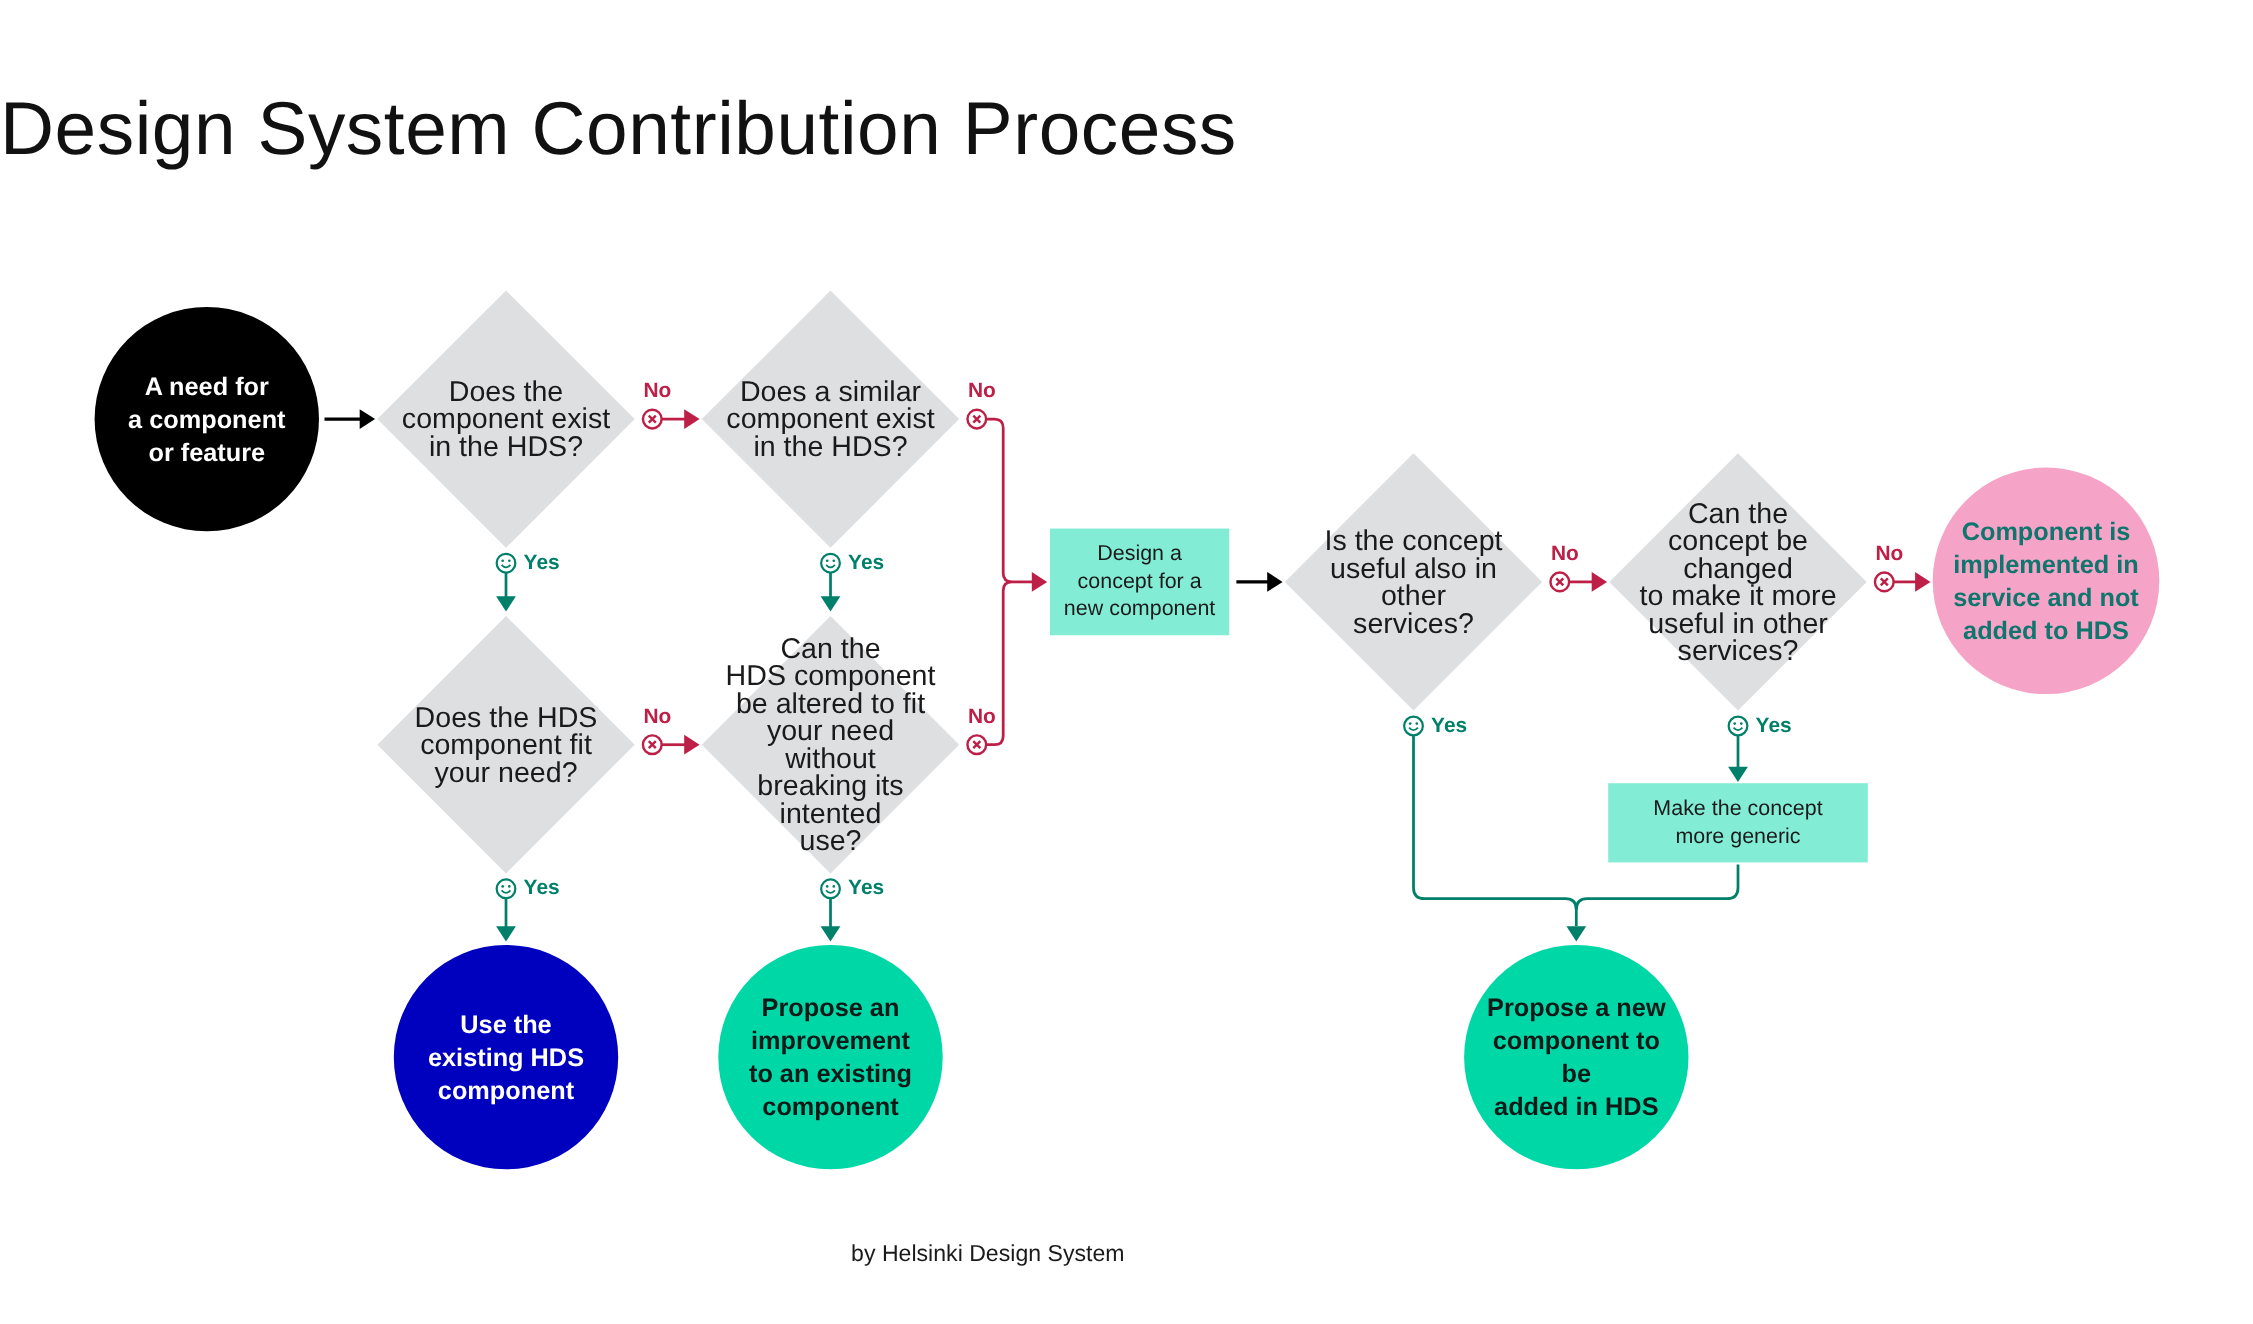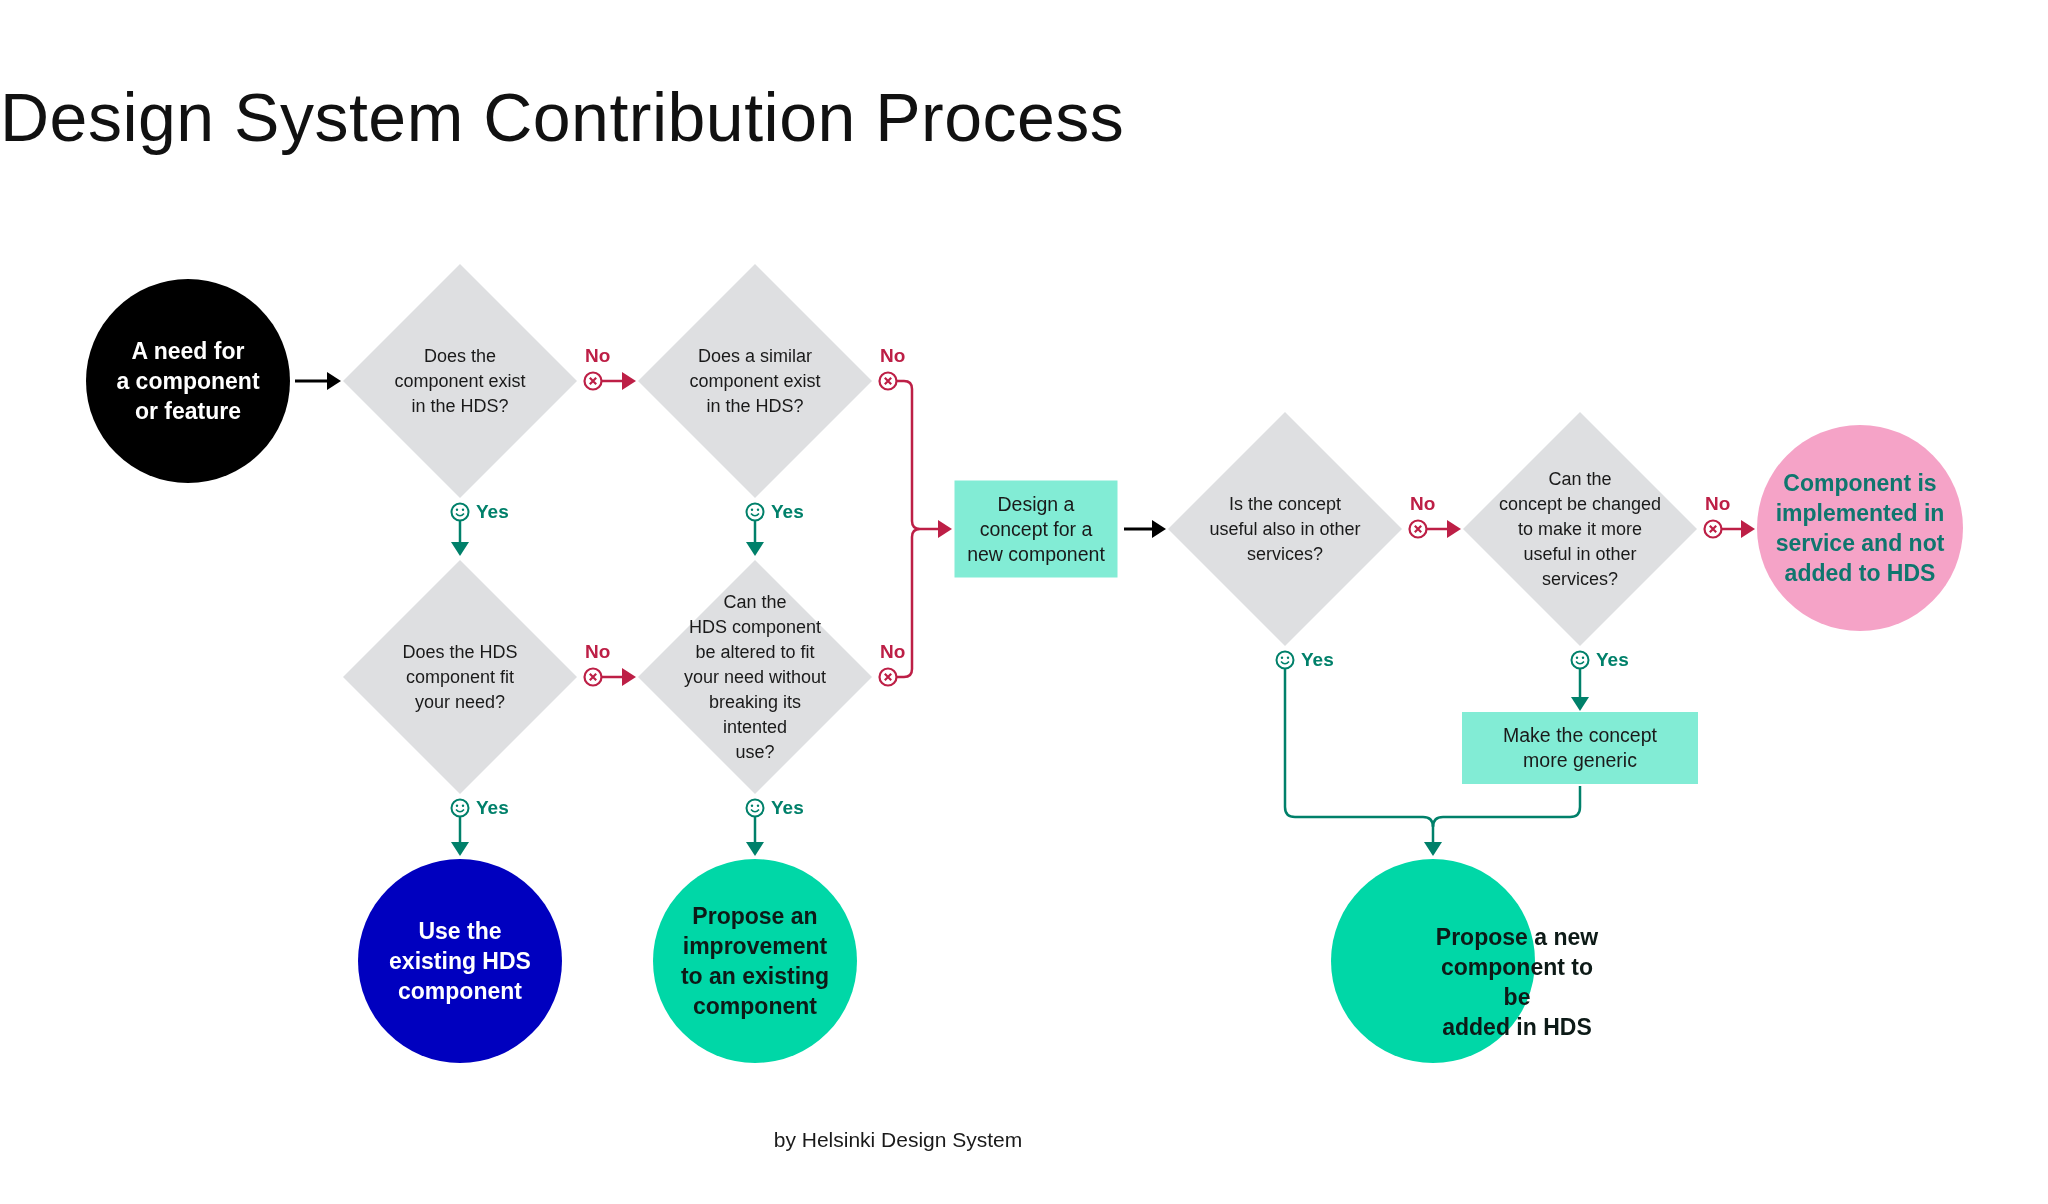--- a/index.html
+++ b/index.html
@@ -1,21 +1,21 @@
 <!DOCTYPE html>
 <html><head>
 <meta charset="utf-8">
 <style>
   html, body { margin: 0; padding: 0; background: #ffffff; }
   body { width: 2048px; height: 1204px; position: relative; overflow: hidden; font-family: "Liberation Sans", "DejaVu Sans", sans-serif; }
   #canvas { position: absolute; left: 0; top: 0; width: 2048px; height: 1204px; }
   .title { position: absolute; left: 0; top: 78px; width: 2048px; text-align: left; font-size: 68px; color: #111; font-family: "Liberation Sans", sans-serif; letter-spacing: 0.5px; }
   .footer { position: absolute; left: 0; top: 1128px; width: 1796px; text-align: center; font-size: 21px; color: #1a1a1a; font-family: "Liberation Sans", sans-serif; }
   .node-text { position: absolute; display: flex; align-items: center; justify-content: center; text-align: center; white-space: pre-line; transform: translate(-50%, -50%); }
-  .q-text { font-size: 18px; line-height: 25px; color: #1a1a1a; }
+  .q-text { font-size: 26px; line-height: 25px; color: #1a1a1a; }
   .box-text { font-size: 19.5px; line-height: 25px; color: #1a1a1a; }
   .circle-text { font-size: 23px; line-height: 30px; font-weight: bold; }
   .lbl { position: absolute; font-size: 19px; font-weight: bold; transform: translate(0, -50%); }
   .lbl-no { color: #bd1f46; }
   .lbl-yes { color: #00806a; }
 </style>
 </head>
 <body>
 
 <svg id="canvas" width="2048" height="1204" viewBox="0 0 2048 1204" xmlns="http://www.w3.org/2000/svg">
@@ -165,21 +165,21 @@
 services?</div>
     <div class="node-text box-text" style="left: 1580px; top: 748px; width: 236px;">Make the concept
 more generic</div>
     <div class="node-text circle-text" style="left: 460px; top: 961px; color: rgb(255, 255, 255); width: 183.6px;">Use the
 existing HDS
 component</div>
     <div class="node-text circle-text" style="left: 755px; top: 961px; color: rgb(13, 26, 23); width: 183.6px; text-align: center;">Propose an
 improvement
 to an existing
 component</div>
-    <div class="node-text circle-text" style="left: 1517px; top: 961px; color: rgb(13, 26, 23); width: 183.6px; margin-top: 21px;">Propose a new
+    <div class="node-text circle-text" style="left: 1433px; top: 961px; color: rgb(13, 26, 23); width: 183.6px;">Propose a new
 component to be
 added in HDS</div>
     <div class="node-text circle-text" style="left: 1860px; top: 528px; color: #0f766e; width: 185.4px;">Component is
 implemented in
 service and not
 added to HDS</div>
   </div>
 <div id="edge-labels">
     <div class="lbl lbl-no" style="left: 585px; top: 356px;">No</div>
     <div class="lbl lbl-no" style="left: 585px; top: 652px;">No</div>

